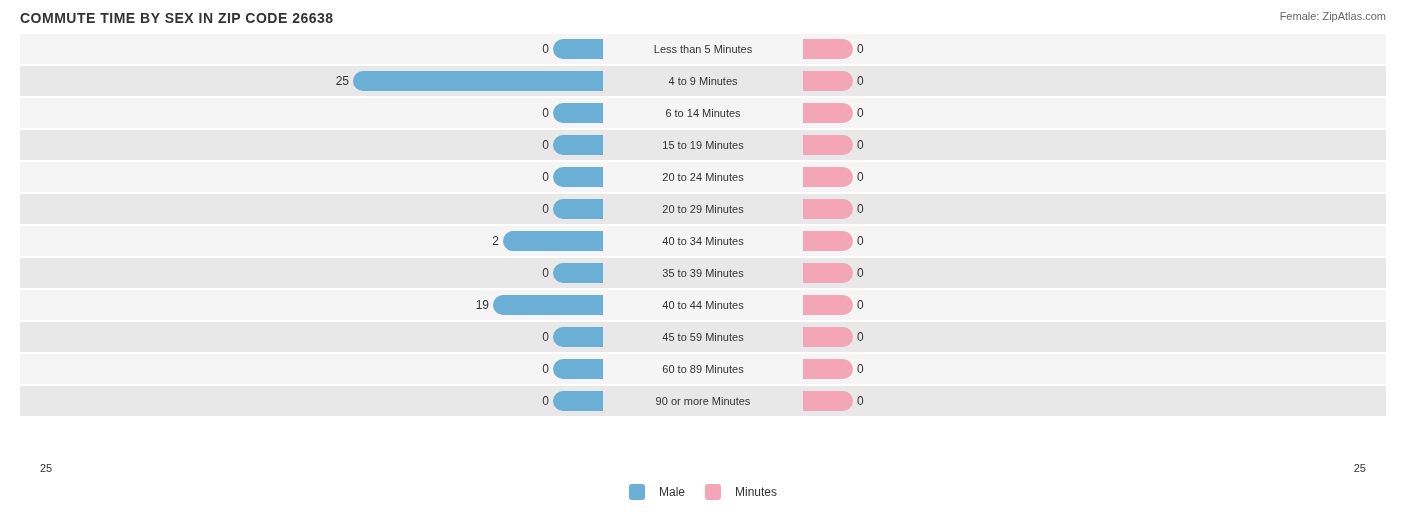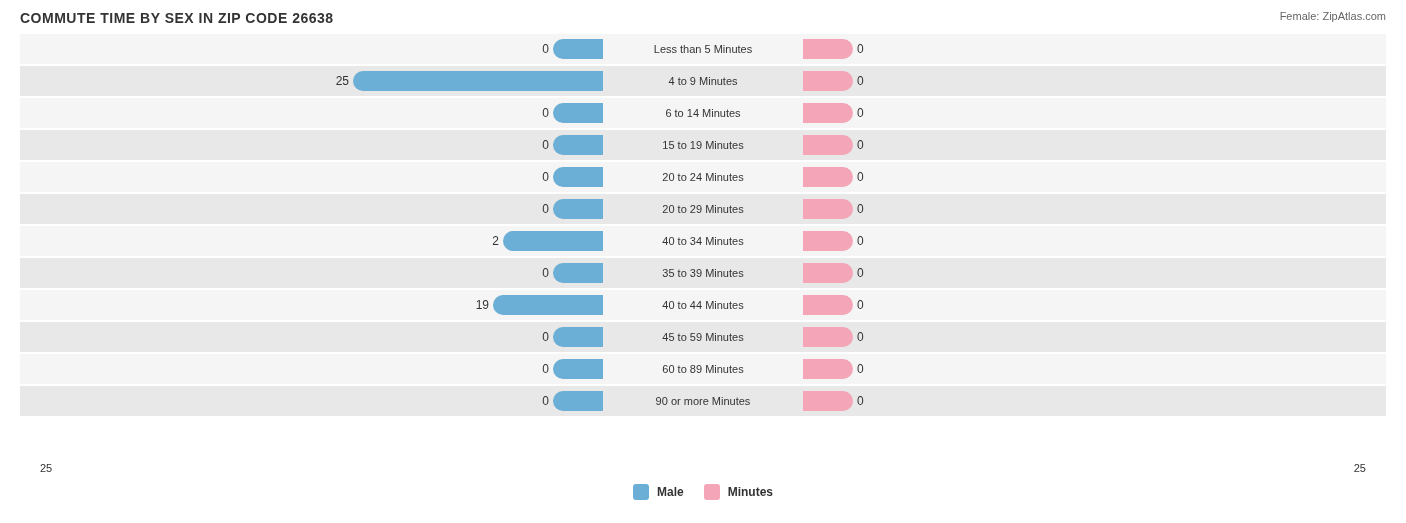--- a/index.html
+++ b/index.html
@@ -106,24 +106,23 @@
     .legend-row {
       display: flex;
       justify-content: center;
       align-items: center;
       margin-top: 6px;
       gap: 20px;
     }
     .legend-item {
       display: flex;
       align-items: center;
-      gap: 8px;
+      gap: 14px;
       font-size: 12px;
       color: #333;
-      font-weight: bold;
     }
     .legend-box {
       width: 16px;
       height: 16px;
       border-radius: 3px;
     }
     .legend-male { background: #6baed6; }
     .legend-female { background: #f4a6b8; }
   </style>
 </head>

